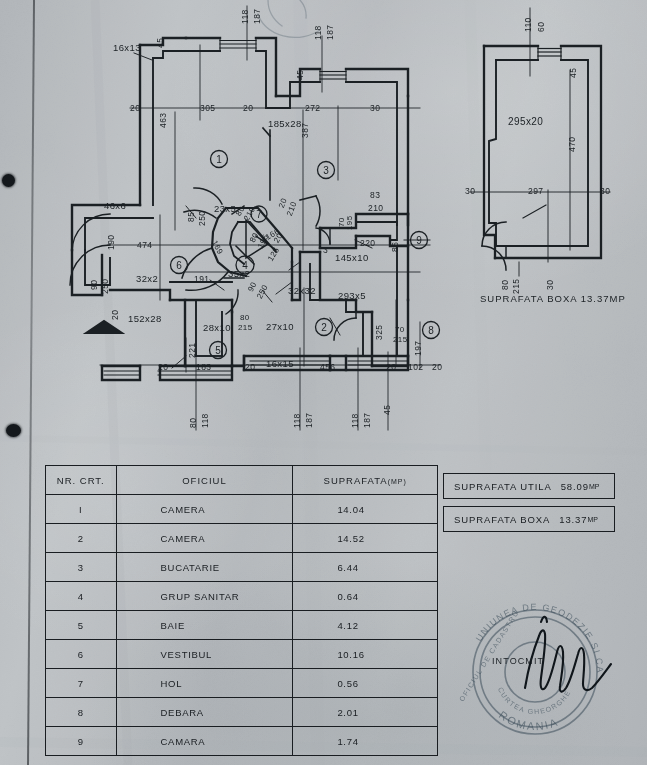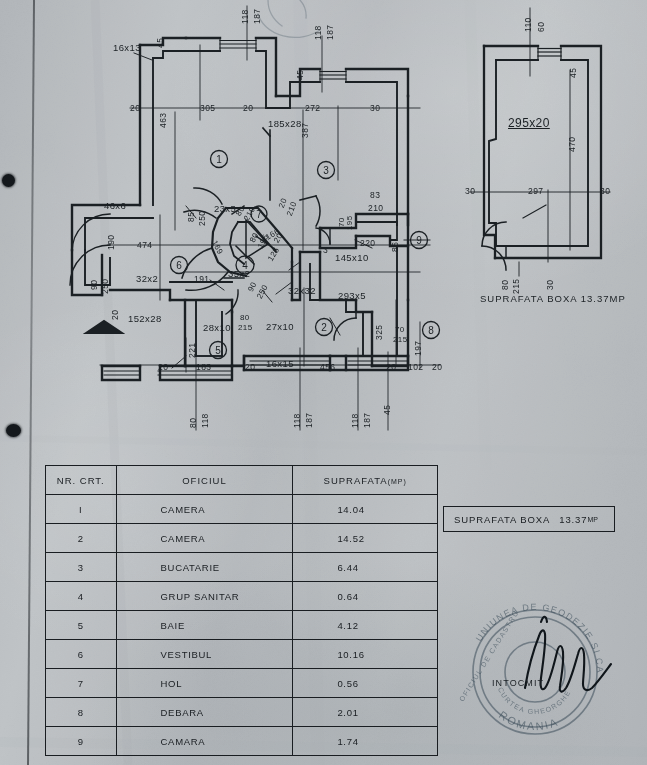--- a/index.html
+++ b/index.html
@@ -50,21 +50,21 @@
     display:flex;align-items:center;padding-left:10px;
     left:443px;width:160px;height:24px;
   }
   .sumbox .mp{font-size:7px;letter-spacing:0;}
   .sumbox .val{margin-left:9px;}
   #stamp{position:absolute;left:455px;top:592px;width:160px;height:152px;}
   #stamp svg{position:absolute;left:0;top:0;overflow:visible;}
   .stamparc{fill:none;stroke:#30424f;stroke-width:1.6;opacity:.5;}
   .stamptxt{fill:#344653;opacity:.55;font-family:"Liberation Sans",sans-serif;font-size:9px;letter-spacing:1.4px;}
   .sig{fill:none;stroke:#10161b;stroke-width:2.1;stroke-linecap:round;stroke-linejoin:round;}
-  .intocmit{position:absolute;left:37px;top:64px;font-size:9px;letter-spacing:1.1px;color:#1b2024;margin-top:22px;}
+  .intocmit{position:absolute;left:37px;top:64px;font-size:9px;letter-spacing:1.1px;color:#1b2024;}
 </style>
 </head>
 <body>
 
 <div id="page">
 
   <svg class="grain" viewBox="0 0 647 765" preserveAspectRatio="none">
     <defs>
       <filter id="nz">
           <feTurbulence type="fractalNoise" baseFrequency="0.9" numOctaves="3"></feTurbulence>
@@ -381,21 +381,21 @@
   <div>
 
     <span class="lbl dimtxt" style="left:523px;top:32px;transform:rotate(-90deg);transform-origin:left top;">110</span>
     <span class="lbl dimtxt" style="left:536px;top:32px;transform:rotate(-90deg);transform-origin:left top;">60</span>
     <span class="lbl dimtxt" style="left:568px;top:78px;transform:rotate(-90deg);transform-origin:left top;">45</span>
     <span class="lbl dimtxt" style="left:465px;top:186px;">30</span>
     <span class="lbl dimtxt" style="left:528px;top:186px;">297</span>
     <span class="lbl dimtxt" style="left:600px;top:186px;">30</span>
     <span class="lbl dimtxt" style="left:567px;top:152px;transform:rotate(-90deg);transform-origin:left top;">470</span>
     <span class="lbl dimtxt" style="left:545px;top:290px;transform:rotate(-90deg);transform-origin:left top;">30</span>
-    <span class="lbl dimtxt" style="left:508px;top:116px;font-size:12px;text-decoration:underline;">295x20</span>
+    <span class="lbl dimtxt" style="left:508px;top:116px;font-size:10px;">295x20</span>
     <span class="lbl dimtxt" style="left:500px;top:290px;transform:rotate(-90deg);transform-origin:left top;">80</span>
     <span class="lbl dimtxt" style="left:511px;top:294px;transform:rotate(-90deg);transform-origin:left top;">215</span>
 
     <span class="lbl dimtxt" style="left:240px;top:24px;transform:rotate(-90deg);transform-origin:left top;">118</span>
     <span class="lbl dimtxt" style="left:252px;top:24px;transform:rotate(-90deg);transform-origin:left top;">187</span>
     <span class="lbl dimtxt" style="left:113px;top:42px;font-size:9.5px;">16x13</span>
     <span class="lbl dimtxt" style="left:155px;top:48px;transform:rotate(-90deg);transform-origin:left top;">45</span>
     <span class="lbl dimtxt" style="left:130px;top:103px;">20</span>
     <span class="lbl dimtxt" style="left:200px;top:103px;">305</span>
     <span class="lbl dimtxt" style="left:243px;top:103px;">20</span>
@@ -526,20 +526,25 @@
           <td class="ar">2.01</td>
         </tr>
     <tr>
           <td>9</td>
           <td class="nm">CAMARA</td>
           <td class="ar">1.74</td>
         </tr>
   </tbody>
     </table>
 
+  <div class="sumbox" style="top:473px;">
+    <span>SUPRAFATA  UTILA</span>
+    <span class="val">58.09</span>
+      <span class="mp">MP</span>
+  </div>
   <div class="sumbox" style="top:506px;">
     <span>SUPRAFATA  BOXA</span>
     <span class="val">13.37</span>
       <span class="mp">MP</span>
   </div>
 
   <div id="stamp">
     <svg width="160" height="152" viewBox="0 0 160 152">
       <defs>
         <path id="arcTop" d="M18,80 a62,62 0 0 1 124,0"></path>

